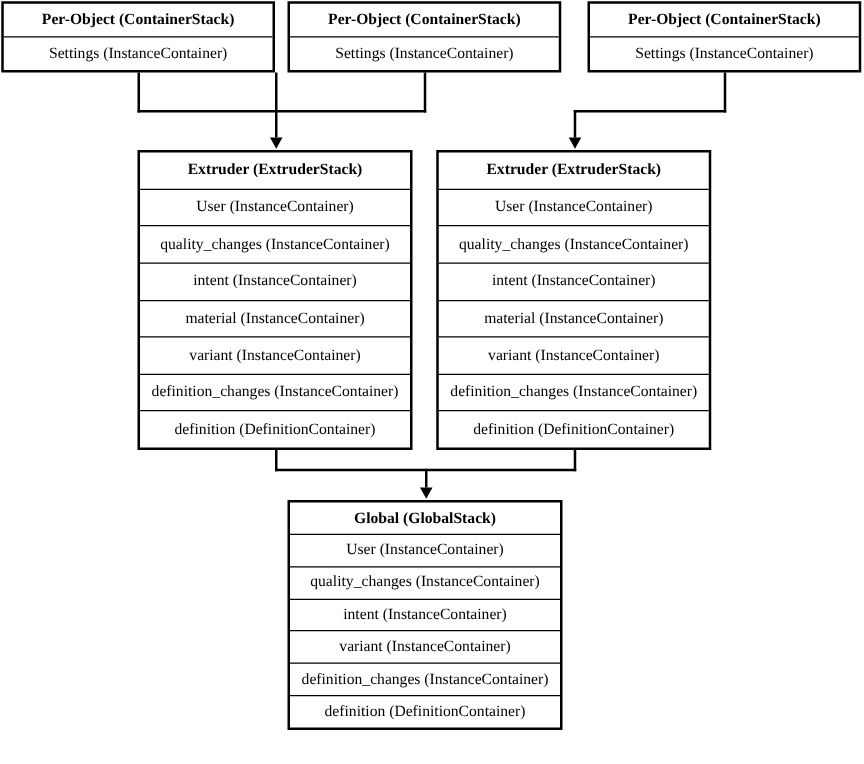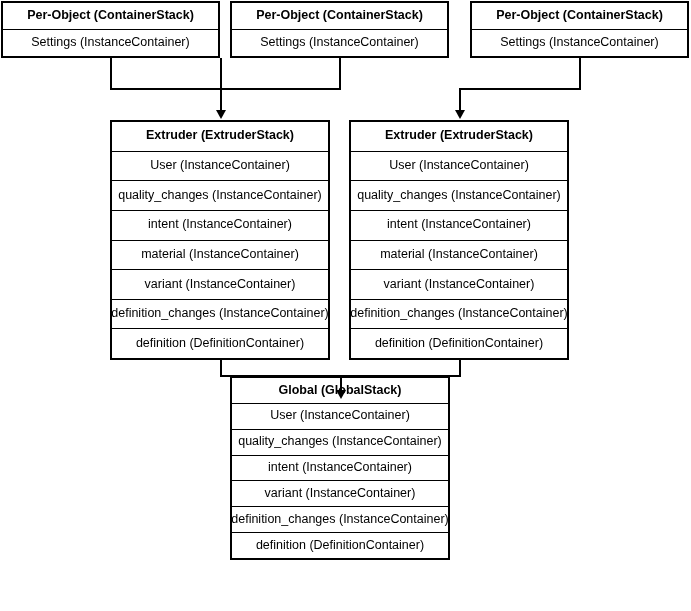--- a/index.html
+++ b/index.html
@@ -11,20 +11,21 @@
   body {
     font-family: "Liberation Sans", sans-serif;
     color: #000000;
   }
   #diagram-canvas {
     position: relative;
     width: 691px;
     height: 611px;
     background: #ffffff;
     overflow: hidden;
+    font-family: Liberation Serif, serif;
   }
 
   
   .node-box {
     position: absolute;
     box-sizing: border-box;
     border: 2px solid #000000;
     background: #ffffff;
     display: flex;
     flex-direction: column;
@@ -104,21 +105,21 @@
     <div class="node-row header">Extruder (ExtruderStack)</div>
     <div class="node-row">User (InstanceContainer)</div>
     <div class="node-row">quality_changes (InstanceContainer)</div>
     <div class="node-row">intent (InstanceContainer)</div>
     <div class="node-row">material (InstanceContainer)</div>
     <div class="node-row">variant (InstanceContainer)</div>
     <div class="node-row">definition_changes (InstanceContainer)</div>
     <div class="node-row">definition (DefinitionContainer)</div>
   </div>
 
-  <div class="node-box" style="left:230px; top:376px; width:220px; height:184px;">
+  <div class="node-box" style="left:230px; top:400px; width:220px; height:184px;">
     <div class="node-row header">Global (GlobalStack)</div>
     <div class="node-row">User (InstanceContainer)</div>
     <div class="node-row">quality_changes (InstanceContainer)</div>
     <div class="node-row">intent (InstanceContainer)</div>
     <div class="node-row">variant (InstanceContainer)</div>
     <div class="node-row">definition_changes (InstanceContainer)</div>
     <div class="node-row">definition (DefinitionContainer)</div>
   </div>
 
   <div class="conn-v" style="left:110px; top:58px; height:32px;"></div>

